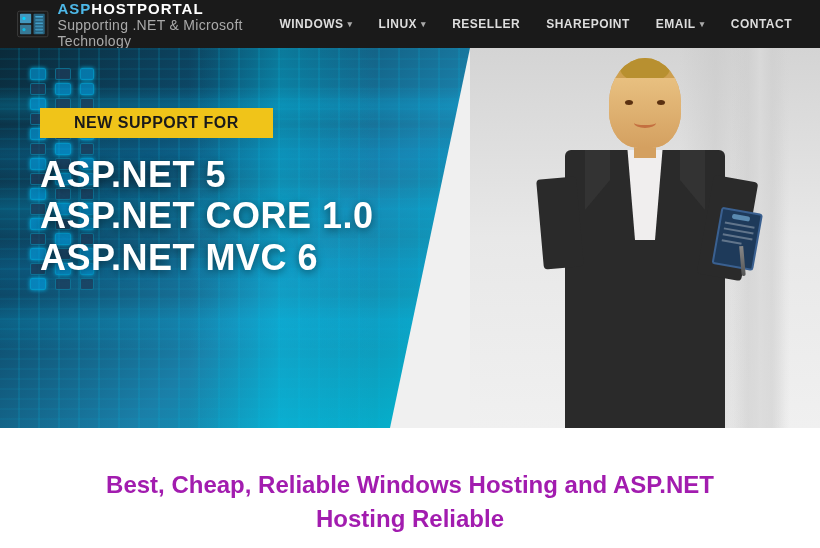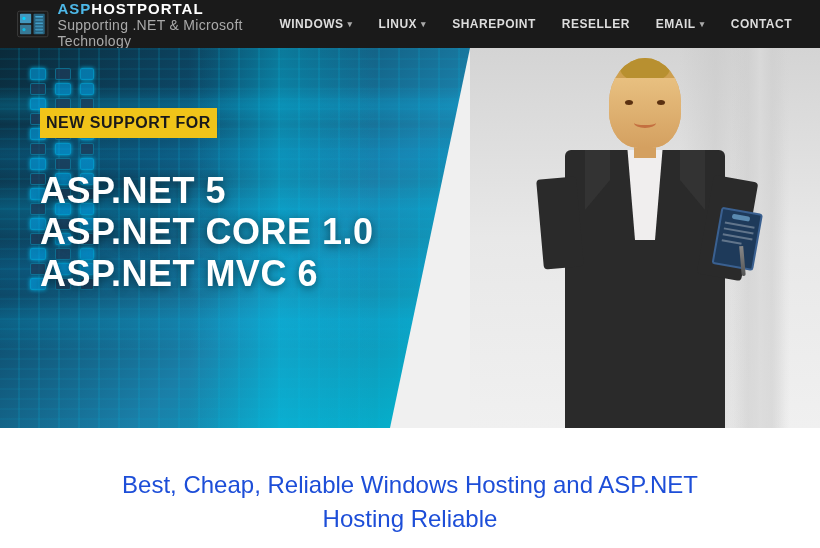--- a/index.html
+++ b/index.html
@@ -147,43 +147,43 @@
       position: absolute;
       top: 60px;
       left: 40px;
       z-index: 10;
     }
     .new-support-badge {
       background: #f0c419;
       color: #1a1a1a;
       font-size: 16px;
       font-weight: 800;
-      padding: 6px 6px;
+      padding: 6px 34px;
       display: inline-block;
-      margin-bottom: 32px;
+      margin-bottom: 16px;
       letter-spacing: 0.5px;
     }
     .hero-title {
       color: #fff;
       font-size: 36px;
       font-weight: 700;
       line-height: 1.15;
       text-shadow: 0 2px 8px rgba(0,0,0,0.5);
       letter-spacing: 0.5px;
     }
 
     
     .section-heading {
       text-align: center;
       padding: 40px 20px 20px;
     }
     .section-heading h2 {
       font-size: 24px;
-      font-weight: 400;
-      color: #1d4ed8;
+      font-weight: 700;
+      color: #a21caf;
       line-height: 1.4;
     }
 
     
     .rack-col {
       position: absolute;
       top: 0; bottom: 0;
       display: flex;
       flex-direction: column;
       gap: 3px;
@@ -232,24 +232,24 @@
   <div class="navbar-menu">
     <div class="nav-item">
       <span>WINDOWS</span>
       <span class="chevron">▾</span>
     </div>
     <div class="nav-item">
       <span>LINUX</span>
       <span class="chevron">▾</span>
     </div>
     <div class="nav-item">
+      <span>RESELLER</span>
+    </div>
+    <div class="nav-item">
       <span>SHAREPOINT</span>
-    </div>
-    <div class="nav-item">
-      <span>RESELLER</span>
     </div>
     <div class="nav-item">
       <span>EMAIL</span>
       <span class="chevron">▾</span>
     </div>
     <div class="nav-item">
       <span>CONTACT</span>
     </div>
   </div>
 </nav>

